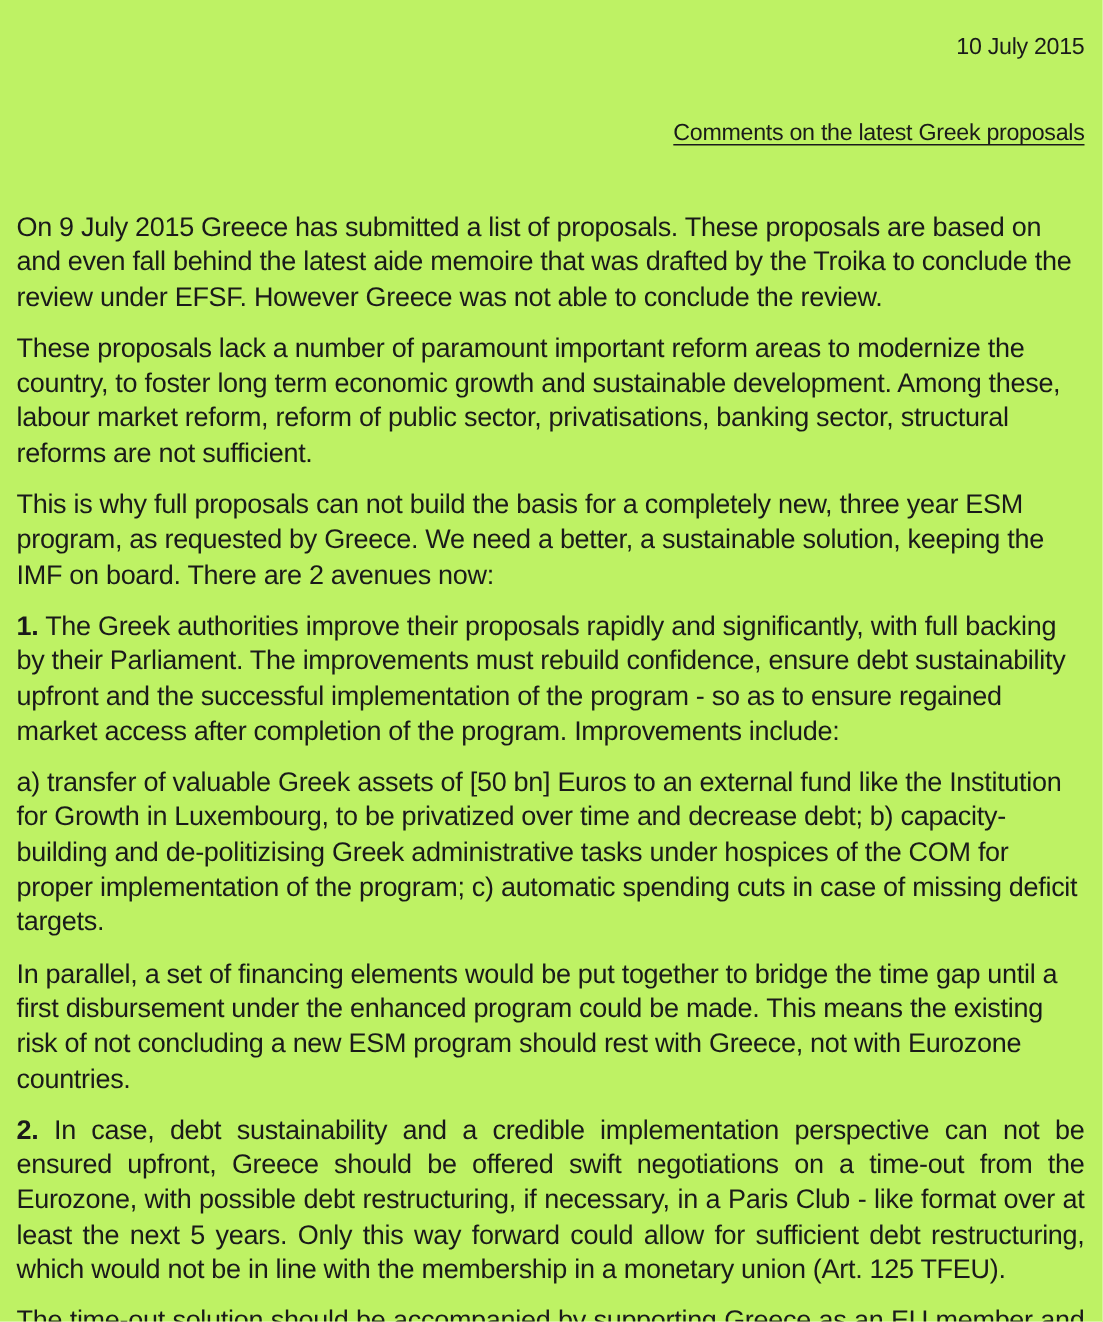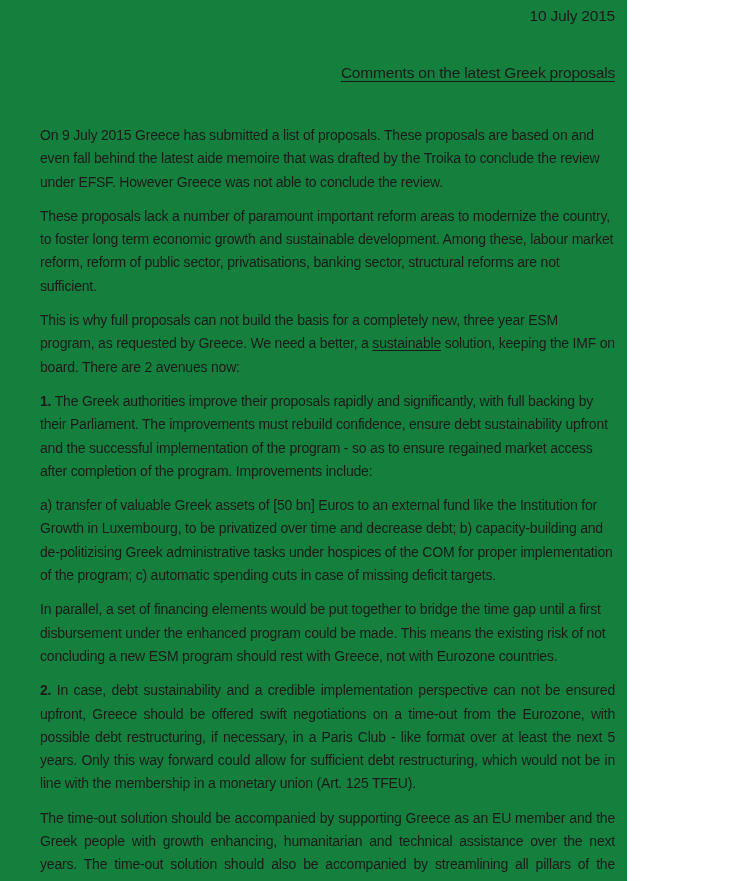--- a/index.html
+++ b/index.html
@@ -7,24 +7,24 @@
     width: 735px;
     background: #ffffff;
   }
   body {
     height: 881px;
     overflow: hidden;
     font-family: "Liberation Sans", "DejaVu Sans", sans-serif;
     color: #1a1a1a;
   }
   .page {
-    width: 627px;
+    width: 735px;
     height: 881px;
-    background: #15803d;
-    padding: 4px 12px 0 11px;
+    background: #bef264;
+    padding: 20px 12px 0 11px;
   }
   .date {
     text-align: right;
     font-size: 15.5px;
     line-height: 23px;
     letter-spacing: -0.2px;
   }
   .title {
     margin-top: 34px;
     text-align: right;
@@ -34,35 +34,33 @@
     letter-spacing: -0.2px;
   }
   .title-text {
     text-decoration: underline;
     text-underline-offset: 3px;
   }
   .content {
     margin-top: 40px;
   }
   .para {
-    font-size: 14px;
+    font-size: 18px;
     line-height: 23.3px;
     letter-spacing: -0.2px;
     margin-bottom: 11px;
     text-align: left;
-    margin-left: 29px;
   }
   .para.justify {
     text-align: justify;
   }
   .para .bold {
     font-weight: bold;
   }
   .para .underline {
-    text-decoration: underline;
     text-underline-offset: 2px;
   }
 </style>
 </head>
 <body>
 
 <div class="page">
   <div class="date">10 July 2015</div>
   <h1 class="title">
     <span class="title-text">Comments on the latest Greek proposals</span>

